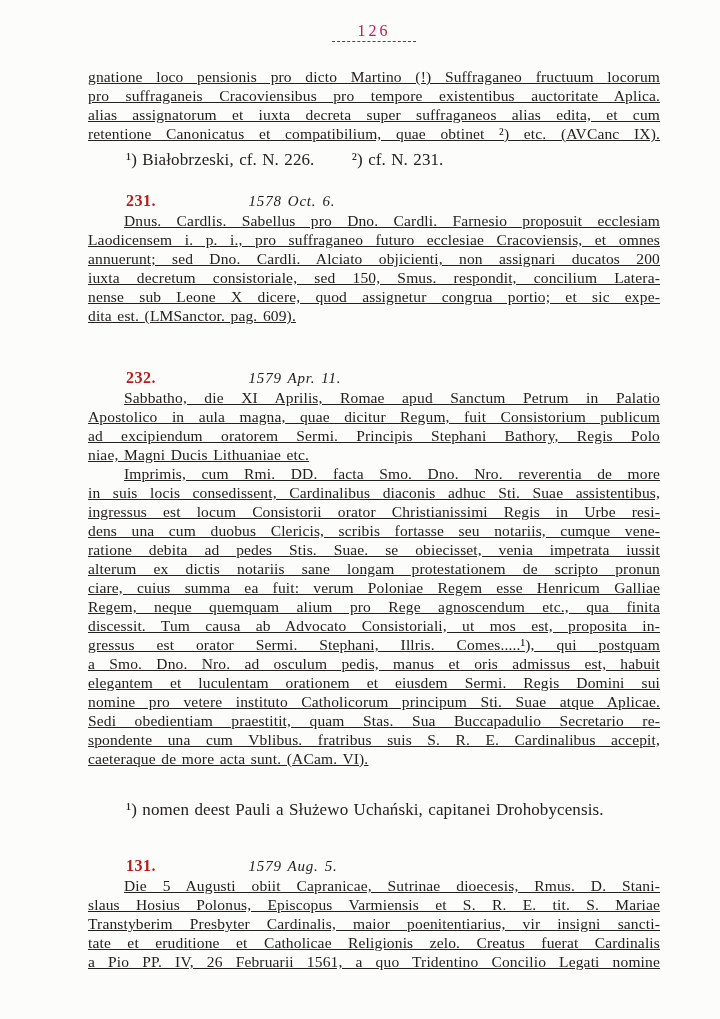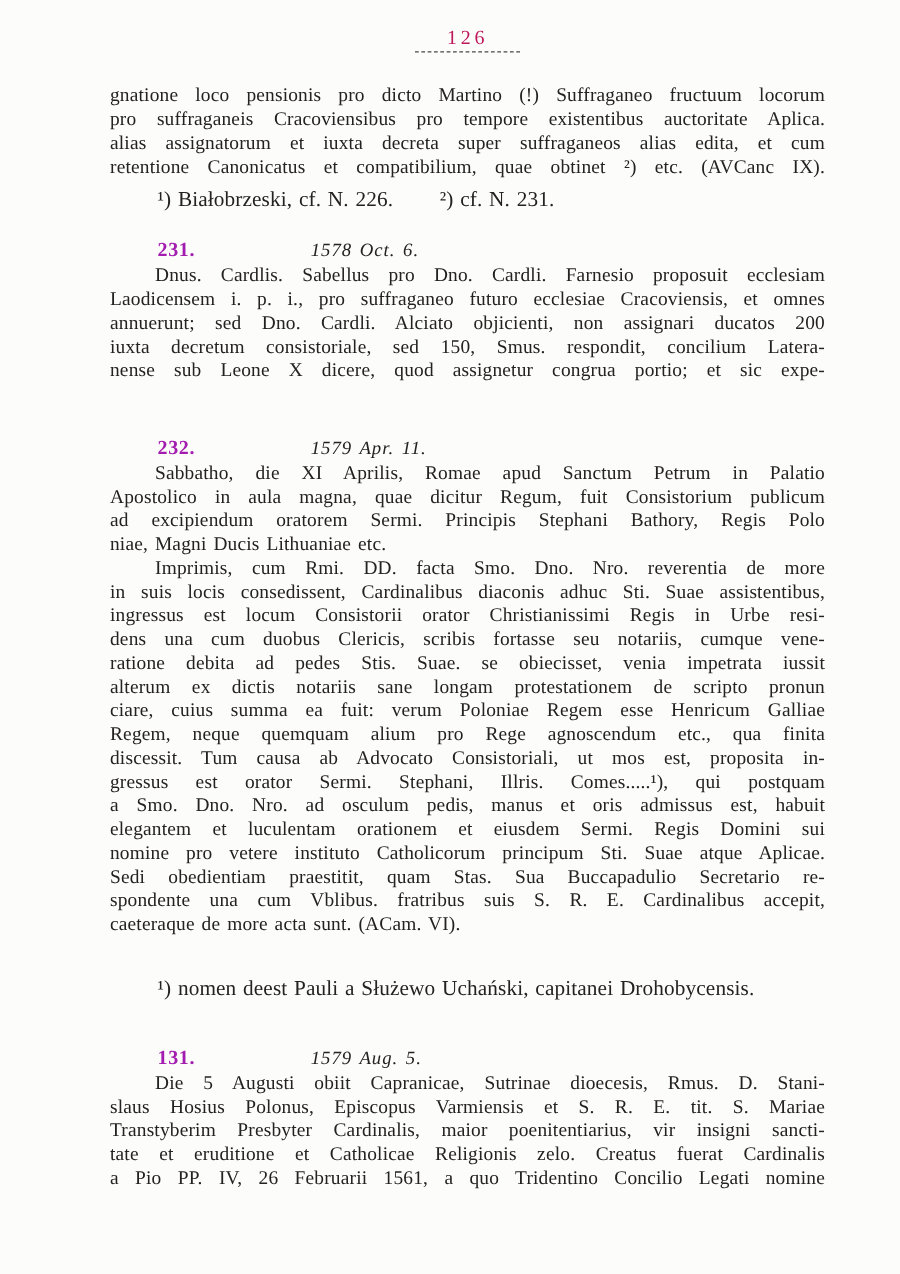--- a/index.html
+++ b/index.html
@@ -18,35 +18,35 @@
     letter-spacing:.15px;word-spacing:1.5px;
   }
   .page-head{margin-top:21px;text-align:center;}
   .page-no{
     display:inline-block;font-size:16px;letter-spacing:3px;color:#be185d;
   }
   .page-rule{
     width:84px;margin:1px auto 0;height:0;
     border-bottom:1.6px dashed #4a4743;
   }
-  .para{margin:0;}
+  .para{margin:0;text-decoration:underline;}
   .intro{margin-top:25px;}
   .ln{text-align:justify;text-align-last:justify;min-height:19px;}
   .ln.last{text-align-last:left;}
   .ln.ind{text-indent:36px;}
   .footnote{
     margin-top:9px;padding-left:38px;
     font-size:17px;line-height:16px;letter-spacing:.1px;word-spacing:1px;
     text-align:left;text-align-last:left;
   }
   .footnote .fn2{margin-left:32px;}
   .entry-head{padding-left:38px;text-align:left;text-align-last:left;}
   .entry-head .num{
     display:inline-block;min-width:117px;
-    font-weight:700;font-size:16px;letter-spacing:.5px;color:#a21caf;
+    font-weight:700;font-size:16px;letter-spacing:.5px;color:#b91c1c;
   }
   .entry-head .date{font-style:italic;font-size:15px;letter-spacing:.8px;}
   .mt-md{margin-top:23px;}
   .mt-lg{margin-top:43px;}
   .mt-xl{margin-top:38px;}
   .fn-b{margin-top:34px;}
 </style>
 </head>
 <body>
 
@@ -73,20 +73,21 @@
     <div class="entry-head mt-md">
       <span class="num">231.</span>
       <span class="date">1578 Oct. 6.</span>
     </div>
     <div class="para">
       <div class="ln ind">Dnus. Cardlis. Sabellus pro Dno. Cardli. Farnesio proposuit ecclesiam</div>
       <div class="ln">Laodicensem i. p. i., pro suffraganeo futuro ecclesiae Cracoviensis, et omnes</div>
       <div class="ln">annuerunt; sed Dno. Cardli. Alciato objicienti, non assignari ducatos 200</div>
       <div class="ln">iuxta decretum consistoriale, sed 150, Smus. respondit, concilium Latera-</div>
       <div class="ln">nense sub Leone X dicere, quod assignetur congrua portio; et sic expe-</div>
+      <div class="ln last">dita est. (LMSanctor. pag. 609).</div>
     </div>
 
     <div class="entry-head mt-lg">
       <span class="num">232.</span>
       <span class="date">1579 Apr. 11.</span>
     </div>
     <div class="para">
       <div class="ln ind">Sabbatho, die XI Aprilis, Romae apud Sanctum Petrum in Palatio</div>
       <div class="ln">Apostolico in aula magna, quae dicitur Regum, fuit Consistorium publicum</div>
       <div class="ln">ad excipiendum oratorem Sermi. Principis Stephani Bathory, Regis Polo</div>

